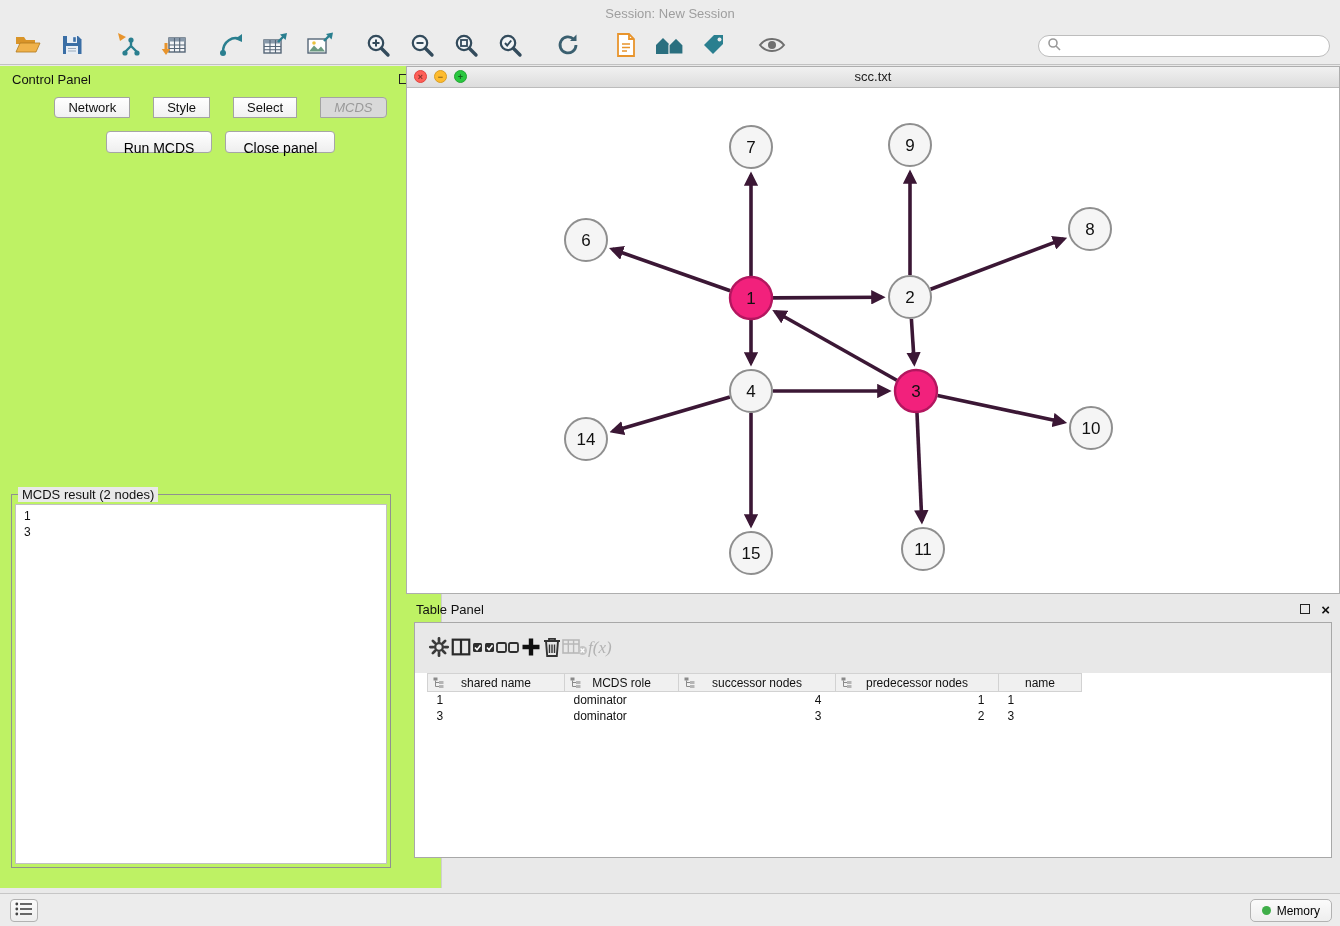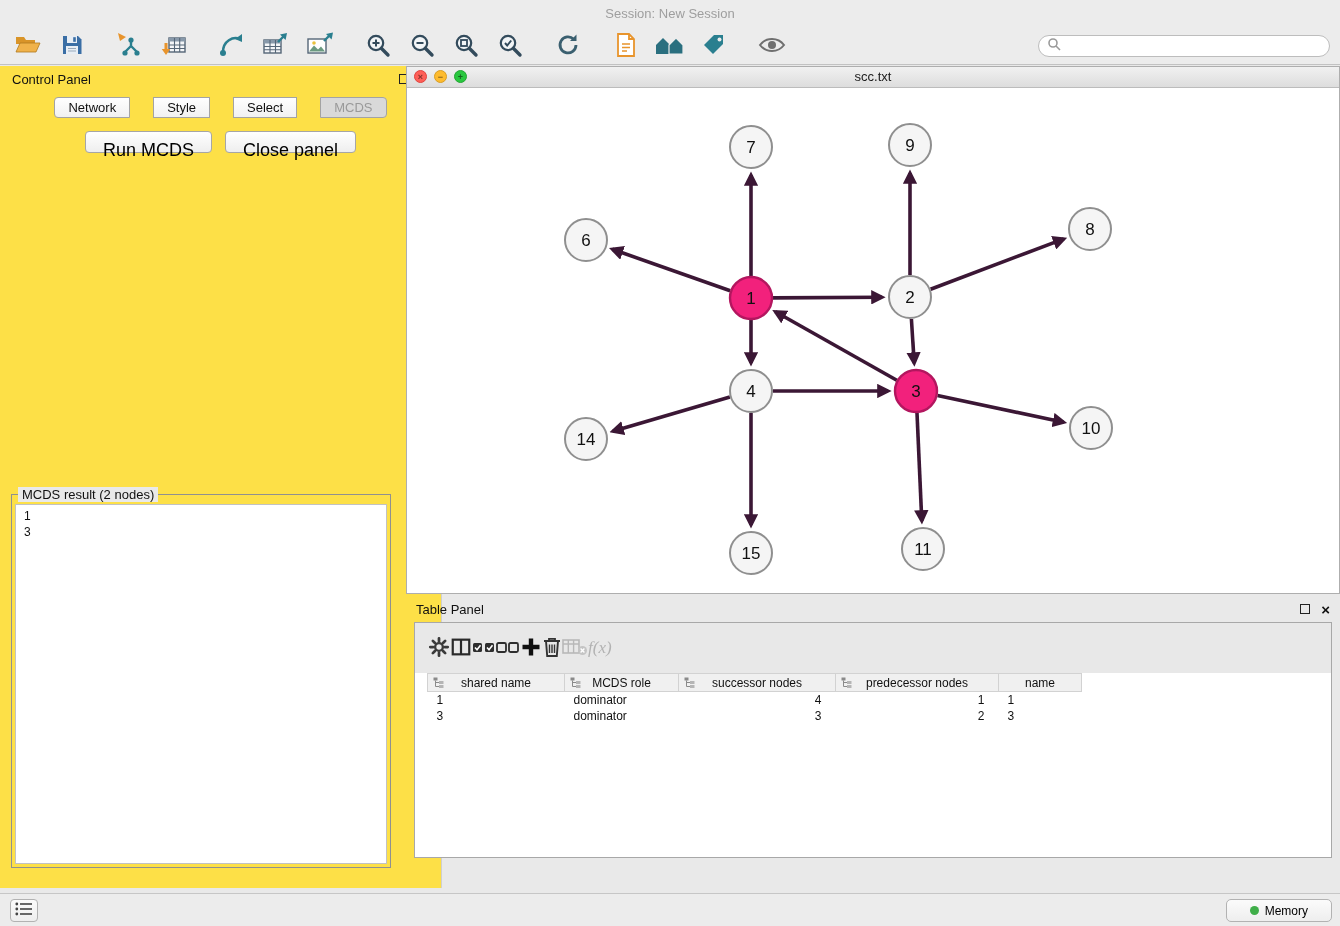--- a/index.html
+++ b/index.html
@@ -17,38 +17,38 @@
   .tbtn { width:44px; height:32px; display:flex; align-items:center; justify-content:center;
     background:none; border:none; padding:0; cursor:default; }
   .gap { margin-left:14px; }
   .search-box { position:absolute; right:10px; top:7px; width:292px; height:22px;
     background:#fff; border:1px solid #bdbdbd; border-radius:11px;
     display:flex; align-items:center; padding-left:8px; }
   .search-box input { border:none; outline:none; flex:1; font-size:12px; background:transparent; margin-left:5px; }
 
   
   .control-panel { position:absolute; left:0; top:66px; width:442px; height:822px;
-    background:#fde047; border-right:1px solid #cfcfcf; }
+    background:#bef264; border-right:1px solid #cfcfcf; }
   .panel-header { height:26px; display:flex; align-items:center; padding:0 12px; font-size:13px; }
   .panel-controls { margin-left:auto; display:flex; align-items:center; gap:11px; }
   .float-btn { width:10px; height:10px; border:1.5px solid #222; background:none; padding:0; }
   .close-btn { font-size:15px; font-weight:bold; color:#111; background:none; border:none; padding:0; line-height:1; }
   .seg-tabs { display:flex; justify-content:center; margin-top:5px;gap:24px; }
   .seg-tab { height:21px; line-height:19px; font-size:13px; padding:0 13px;
     background:linear-gradient(#ffffff,#f1f1f1); border:1px solid #a3a3a3; margin-left:-1px; color:#111; }
   .seg-tab:first-child { border-radius:4px 0 0 4px; margin-left:0; }
   .seg-tab:last-child { border-radius:0 4px 4px 0; }
-  .seg-tab.active { background:#d9d9d9; color:#9a9a9a; }
+  .seg-tab.active { background:#d9d9d9; color:#9a9a9a;font-style:italic; }
   .opt-label { text-align:center; margin-top:25px; font-size:13px; }
   .dropdown { width:308px; height:22px; margin:9px auto 0; background:#fff;
     border:1px solid #acacac; border-radius:4px; display:flex; align-items:center;
     padding:0 5px 0 9px; font-size:13px; }
   .dropdown .chevrons { margin-left:auto; display:flex; }
   .btn-row { display:flex; justify-content:center; gap:13px; margin-top:13px; }
-  .push-btn { height:22px; font-size:18px; padding:8px 17px; border:1px solid #a6a6a6;
+  .push-btn { height:22px; font-size:14px; padding:8px 17px; border:1px solid #a6a6a6;
     border-radius:4px; background:linear-gradient(#ffffff,#eeeeee); }
   .result-group { position:absolute; left:11px; top:428px; width:380px; height:374px; border:1px solid #909090; }
   .result-title { position:absolute; top:-8px; left:6px; background:#e9e9e9; padding:0 4px; font-size:13px; }
   .result-list { position:absolute; left:3px; right:3px; top:9px; bottom:3px; background:#fff;
     border:1px solid #c2c2c2; font-size:12px; line-height:16px; padding:3px 8px; overflow:hidden; }
 
   
   .network-window { position:absolute; left:406px; top:66px; width:934px; height:528px;
     background:#fff; border:1px solid #aeaeae; }
   .net-titlebar { position:relative; height:21px; background:linear-gradient(#f1f1f1,#dddddd);
@@ -80,21 +80,21 @@
   td.num { text-align:right; padding-right:14px; padding-left:0; }
   .tp-tabs { position:absolute; left:0; right:0; top:269px; display:flex; justify-content:center; }
 
   
   .statusbar { position:absolute; left:0; bottom:0; width:100%; height:33px;
     background:#ececec; border-top:1px solid #c6c6c6; }
   .list-btn { position:absolute; left:10px; top:5px; width:28px; height:23px; border:1px solid #b2b2b2;
     border-radius:4px; background:linear-gradient(#fbfbfb,#eeeeee); display:flex; align-items:center; justify-content:center; }
   .memory-btn { position:absolute; right:8px; top:5px; height:23px; border:1px solid #b2b2b2;
     border-radius:5px; background:linear-gradient(#fbfbfb,#eeeeee); display:flex; align-items:center;
-    gap:6px; padding:0 23px; font-size:12px; }
+    gap:6px; padding:0 11px; font-size:12px; }
   .mem-dot { width:9px; height:9px; border-radius:50%; background:#3fae49; }
 </style>
 </head>
 <body>
 
 <div class="titlebar">
   <span>Session: New Session</span>
 </div>
 
 <div class="toolbar">

